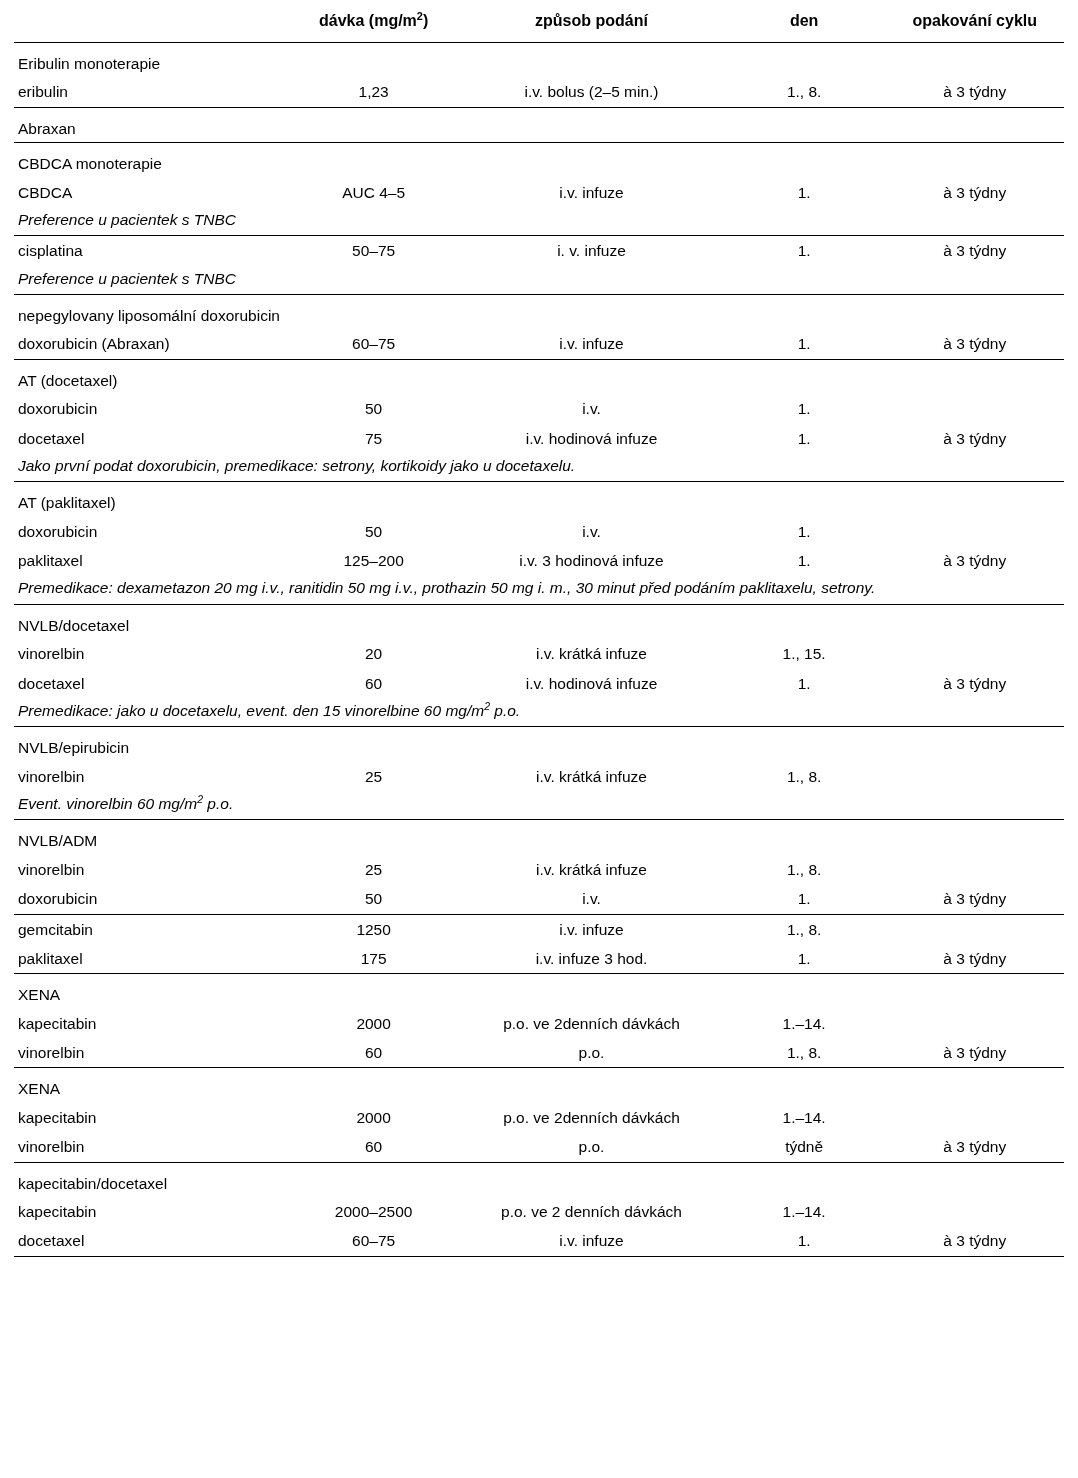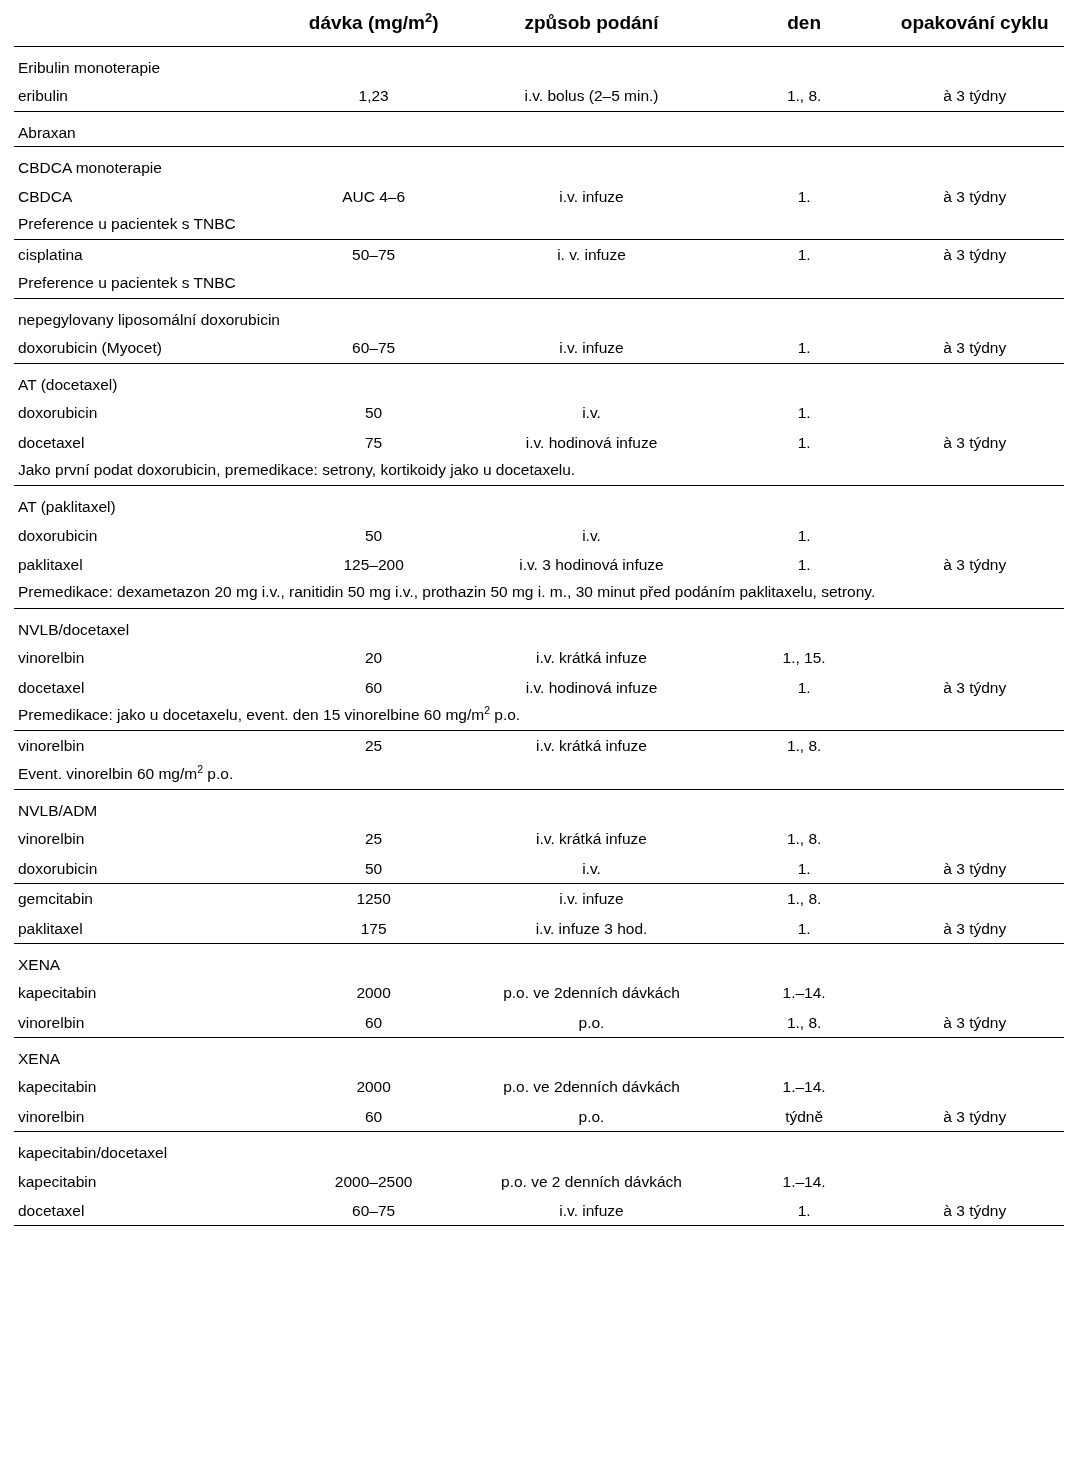--- a/index.html
+++ b/index.html
@@ -26,21 +26,21 @@
     font-size: 15.5px;
   }
   table.regimens col.c-name   { width: 26.0%; }
   table.regimens col.c-dose   { width: 16.5%; }
   table.regimens col.c-route  { width: 25.0%; }
   table.regimens col.c-day    { width: 15.5%; }
   table.regimens col.c-cycle  { width: 17.0%; }
 
   thead th {
     font-weight: bold;
-    font-size: 19px;
+    font-size: 16px;
     padding: 4px 4px 12px 4px;
     text-align: center;
     vertical-align: bottom;
     border-bottom: 1.6px solid #000;
   }
   thead th.first { text-align: left; }
 
   tbody td {
     padding: 5px 4px 5px 4px;
     vertical-align: middle;
@@ -50,20 +50,21 @@
   tbody td.name {
     text-align: left;
   }
   tr.group-head td {
     font-weight: normal;
     text-align: left;
     padding-top: 11px;
     padding-bottom: 4px;
   }
   tr.note td {
+    font-style: italic;
     text-align: left;
     padding-top: 3px;
     padding-bottom: 6px;
     white-space: nowrap;
   }
   tr.sep td {
     border-bottom: 1.1px solid #000;
     padding: 0;
     height: 0;
     line-height: 0;
@@ -117,21 +118,21 @@
           <td colspan="5">Abraxan</td>
         </tr>
         <tr class="sep">
           <td colspan="5"></td>
         </tr>
         <tr class="group-head">
           <td colspan="5">CBDCA monoterapie</td>
         </tr>
         <tr>
           <td class="name">CBDCA</td>
-          <td>AUC 4–6</td>
+          <td>AUC 4–5</td>
           <td>i.v. infuze</td>
           <td>1.</td>
           <td>à 3 týdny</td>
         </tr>
         <tr class="note">
           <td colspan="5">Preference u pacientek s TNBC</td>
         </tr>
         <tr class="sep">
           <td colspan="5"></td>
         </tr>
@@ -145,21 +146,21 @@
         <tr class="note">
           <td colspan="5">Preference u pacientek s TNBC</td>
         </tr>
         <tr class="sep">
           <td colspan="5"></td>
         </tr>
         <tr class="group-head">
           <td colspan="5">nepegylovany liposomální doxorubicin</td>
         </tr>
         <tr>
-          <td class="name">doxorubicin (Myocet)</td>
+          <td class="name">doxorubicin (Abraxan)</td>
           <td>60–75</td>
           <td>i.v. infuze</td>
           <td>1.</td>
           <td>à 3 týdny</td>
         </tr>
         <tr class="sep">
           <td colspan="5"></td>
         </tr>
         <tr class="group-head">
           <td colspan="5">AT (docetaxel)</td>
@@ -222,20 +223,23 @@
           <td>60</td>
           <td>i.v. hodinová infuze</td>
           <td>1.</td>
           <td>à 3 týdny</td>
         </tr>
         <tr class="note">
           <td colspan="5">Premedikace: jako u docetaxelu, event. den 15 vinorelbine 60 mg/m<sup>2</sup> p.o.</td>
         </tr>
         <tr class="sep">
           <td colspan="5"></td>
+        </tr>
+        <tr class="group-head">
+          <td colspan="5">NVLB/epirubicin</td>
         </tr>
         <tr>
           <td class="name">vinorelbin</td>
           <td>25</td>
           <td>i.v. krátká infuze</td>
           <td>1., 8.</td>
           <td></td>
         </tr>
         <tr class="note">
           <td colspan="5">Event. vinorelbin 60 mg/m<sup>2</sup> p.o.</td>

